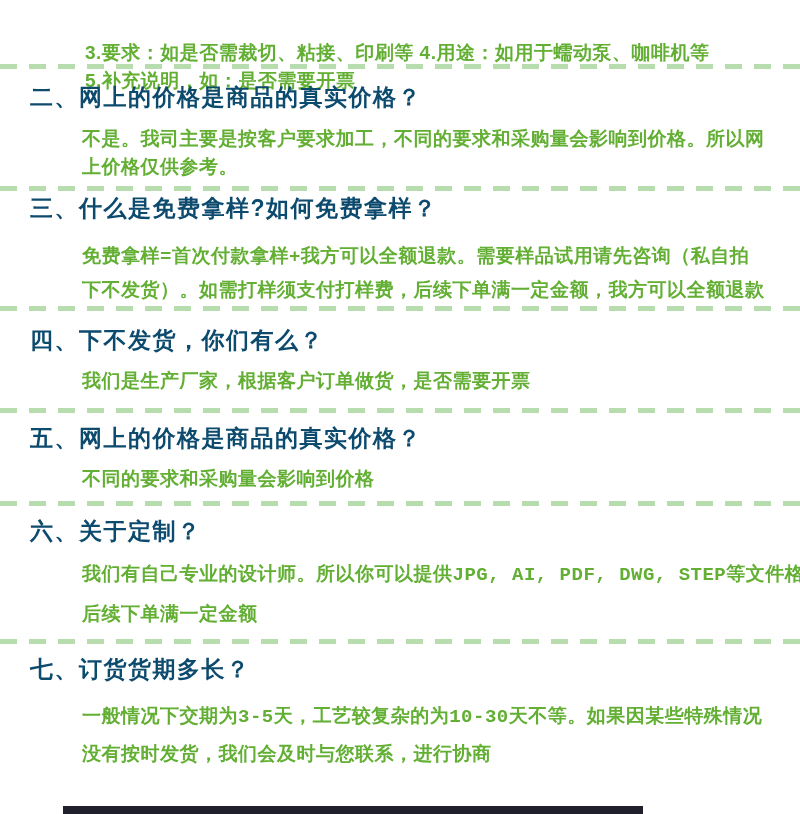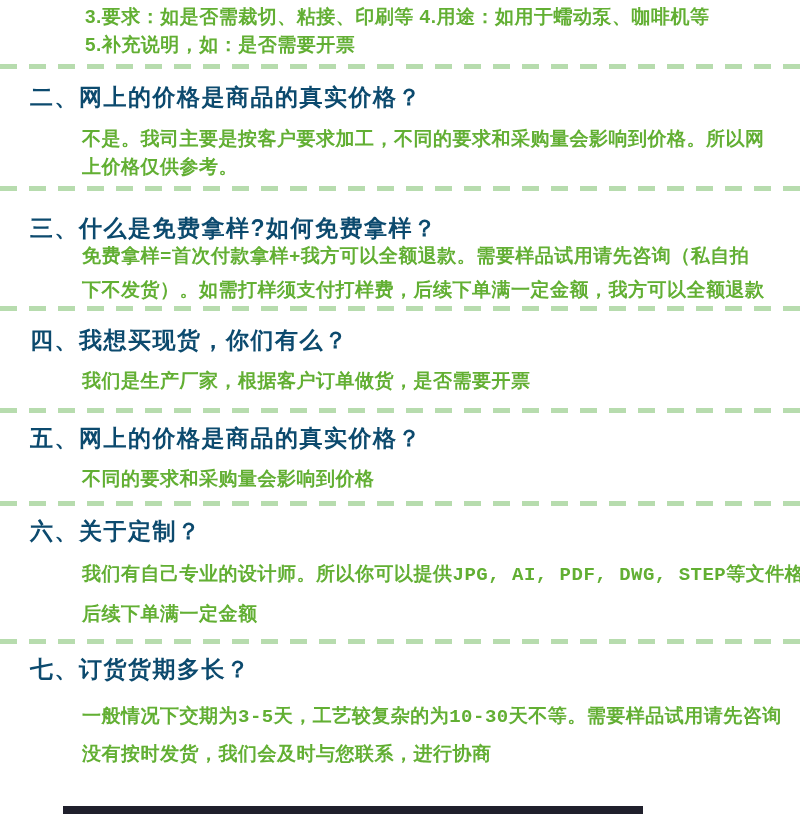--- a/index.html
+++ b/index.html
@@ -16,21 +16,21 @@
     position: absolute;
     white-space: nowrap;
     font-weight: bold;
   }
   .green {
     color: #62af33;
     font-size: 19px;
     line-height: 22px;
     letter-spacing: 0.5px;
   }
-  .intro { left: 85px; }
+  .intro { left: 85px; margin-top: 36px; }
   .answer { left: 82px; font-family: Liberation Mono, monospace; }
   .question {
     position: absolute;
     left: 30px;
     margin: 0;
     color: #0c4a6e;
     font-size: 23px;
     line-height: 27px;
     font-weight: bold;
     letter-spacing: 1.5px;
@@ -63,37 +63,37 @@
 
   <div class="txt green intro" style="top:6px">3.要求：如是否需裁切、粘接、印刷等 4.用途：如用于蠕动泵、咖啡机等</div>
   <div class="txt green intro" style="top:34px">5.补充说明，如：是否需要开票</div>
 
   <div class="sep" style="top:64px"></div>
   <h2 class="question" style="top:84px">二、网上的价格是商品的真实价格？</h2>
   <div class="txt green answer" style="top:129px">不是。我司主要是按客户要求加工，不同的要求和采购量会影响到价格。所以网</div>
   <div class="txt green answer" style="top:157px">上价格仅供参考。</div>
 
   <div class="sep" style="top:186px"></div>
-  <h2 class="question" style="top:215px">三、什么是免费拿样?如何免费拿样？</h2>
+  <h2 class="question" style="top:195px">三、什么是免费拿样?如何免费拿样？</h2>
   <div class="txt green answer" style="top:246px">免费拿样=首次付款拿样+我方可以全额退款。需要样品试用请先咨询（私自拍</div>
   <div class="txt green answer" style="top:280px">下不发货）。如需打样须支付打样费，后续下单满一定金额，我方可以全额退款</div>
 
   <div class="sep" style="top:306px"></div>
-  <h2 class="question" style="top:327px">四、我想买现货，你们有么？</h2>
+  <h2 class="question" style="top:327px">四、下不发货，你们有么？</h2>
   <div class="txt green answer" style="top:371px">我们是生产厂家，根据客户订单做货，是否需要开票</div>
 
   <div class="sep" style="top:408px"></div>
   <h2 class="question" style="top:425px">五、网上的价格是商品的真实价格？</h2>
   <div class="txt green answer" style="top:469px">不同的要求和采购量会影响到价格</div>
 
   <div class="sep" style="top:501px"></div>
   <h2 class="question" style="top:518px">六、关于定制？</h2>
   <div class="txt green answer" style="top:564px">我们有自己专业的设计师。所以你可以提供JPG, AI, PDF, DWG, STEP等文件格式，</div>
   <div class="txt green answer" style="top:604px">后续下单满一定金额</div>
 
   <div class="sep" style="top:639px"></div>
   <h2 class="question" style="top:656px">七、订货货期多长？</h2>
-  <div class="txt green answer" style="top:706px">一般情况下交期为3-5天，工艺较复杂的为10-30天不等。需要样品试用请先咨询</div>
+  <div class="txt green answer" style="top:706px">一般情况下交期为3-5天，工艺较复杂的为10-30天不等。如果因某些特殊情况</div>
   <div class="txt green answer" style="top:744px">没有按时发货，我们会及时与您联系，进行协商</div>
 
   <div class="bottom-bar"></div>
 
 </div>
 
 </body></html>

